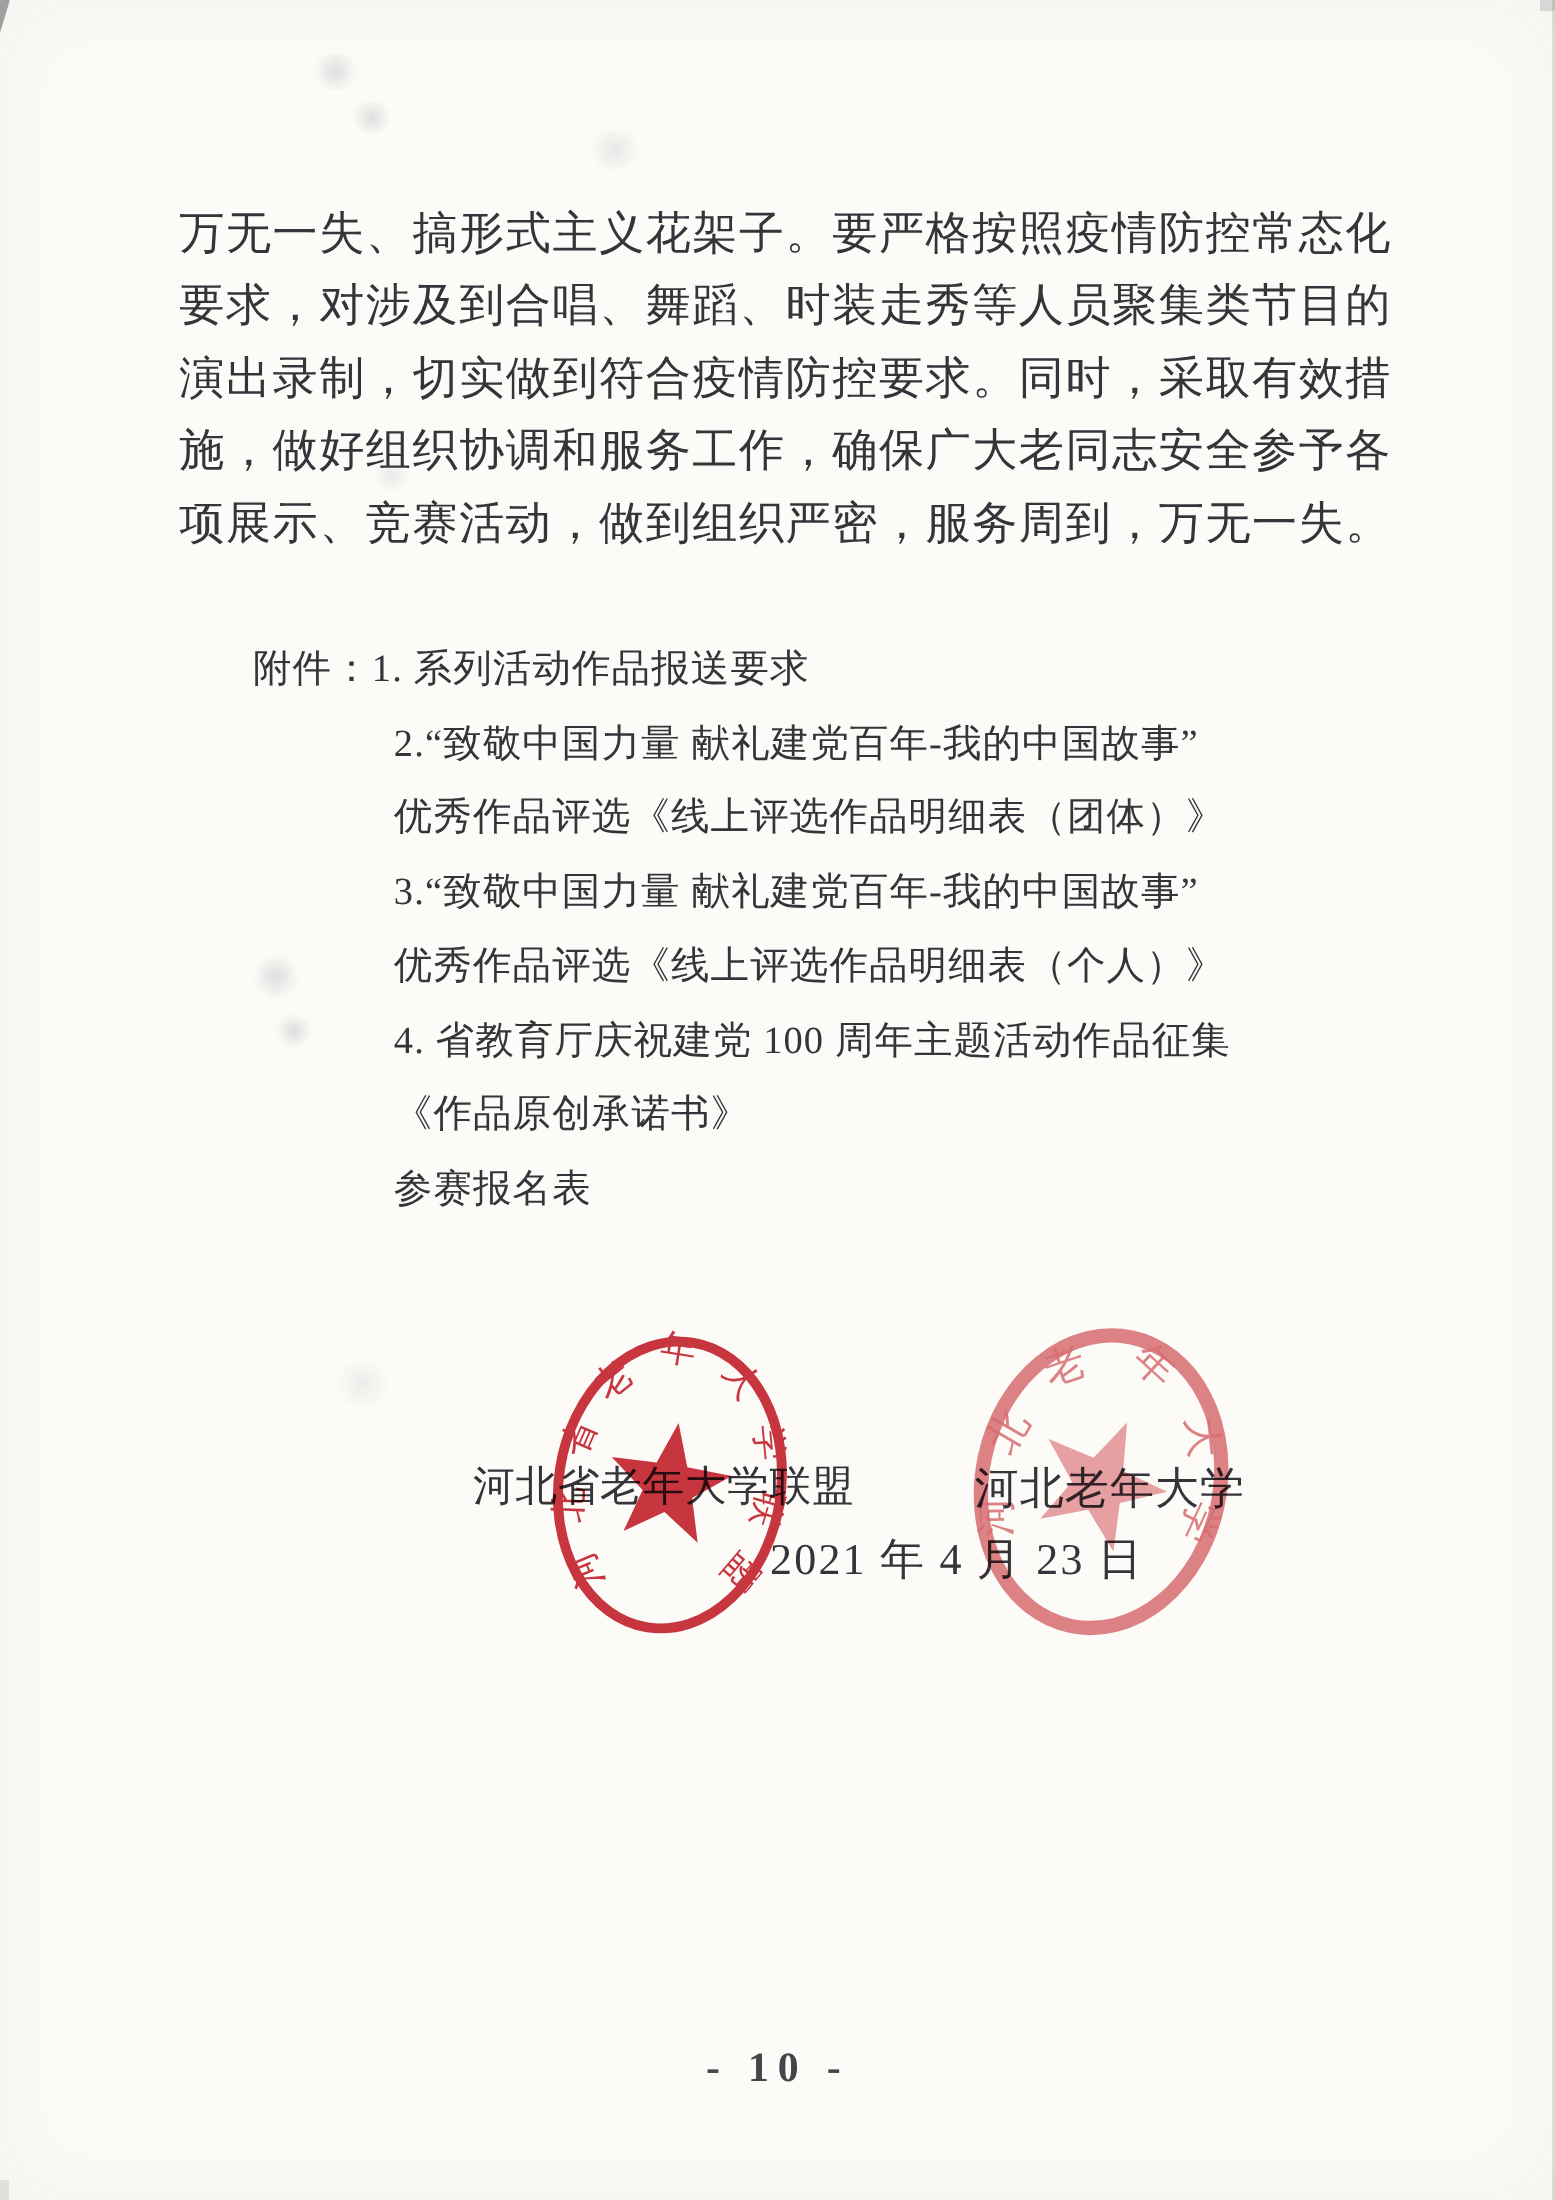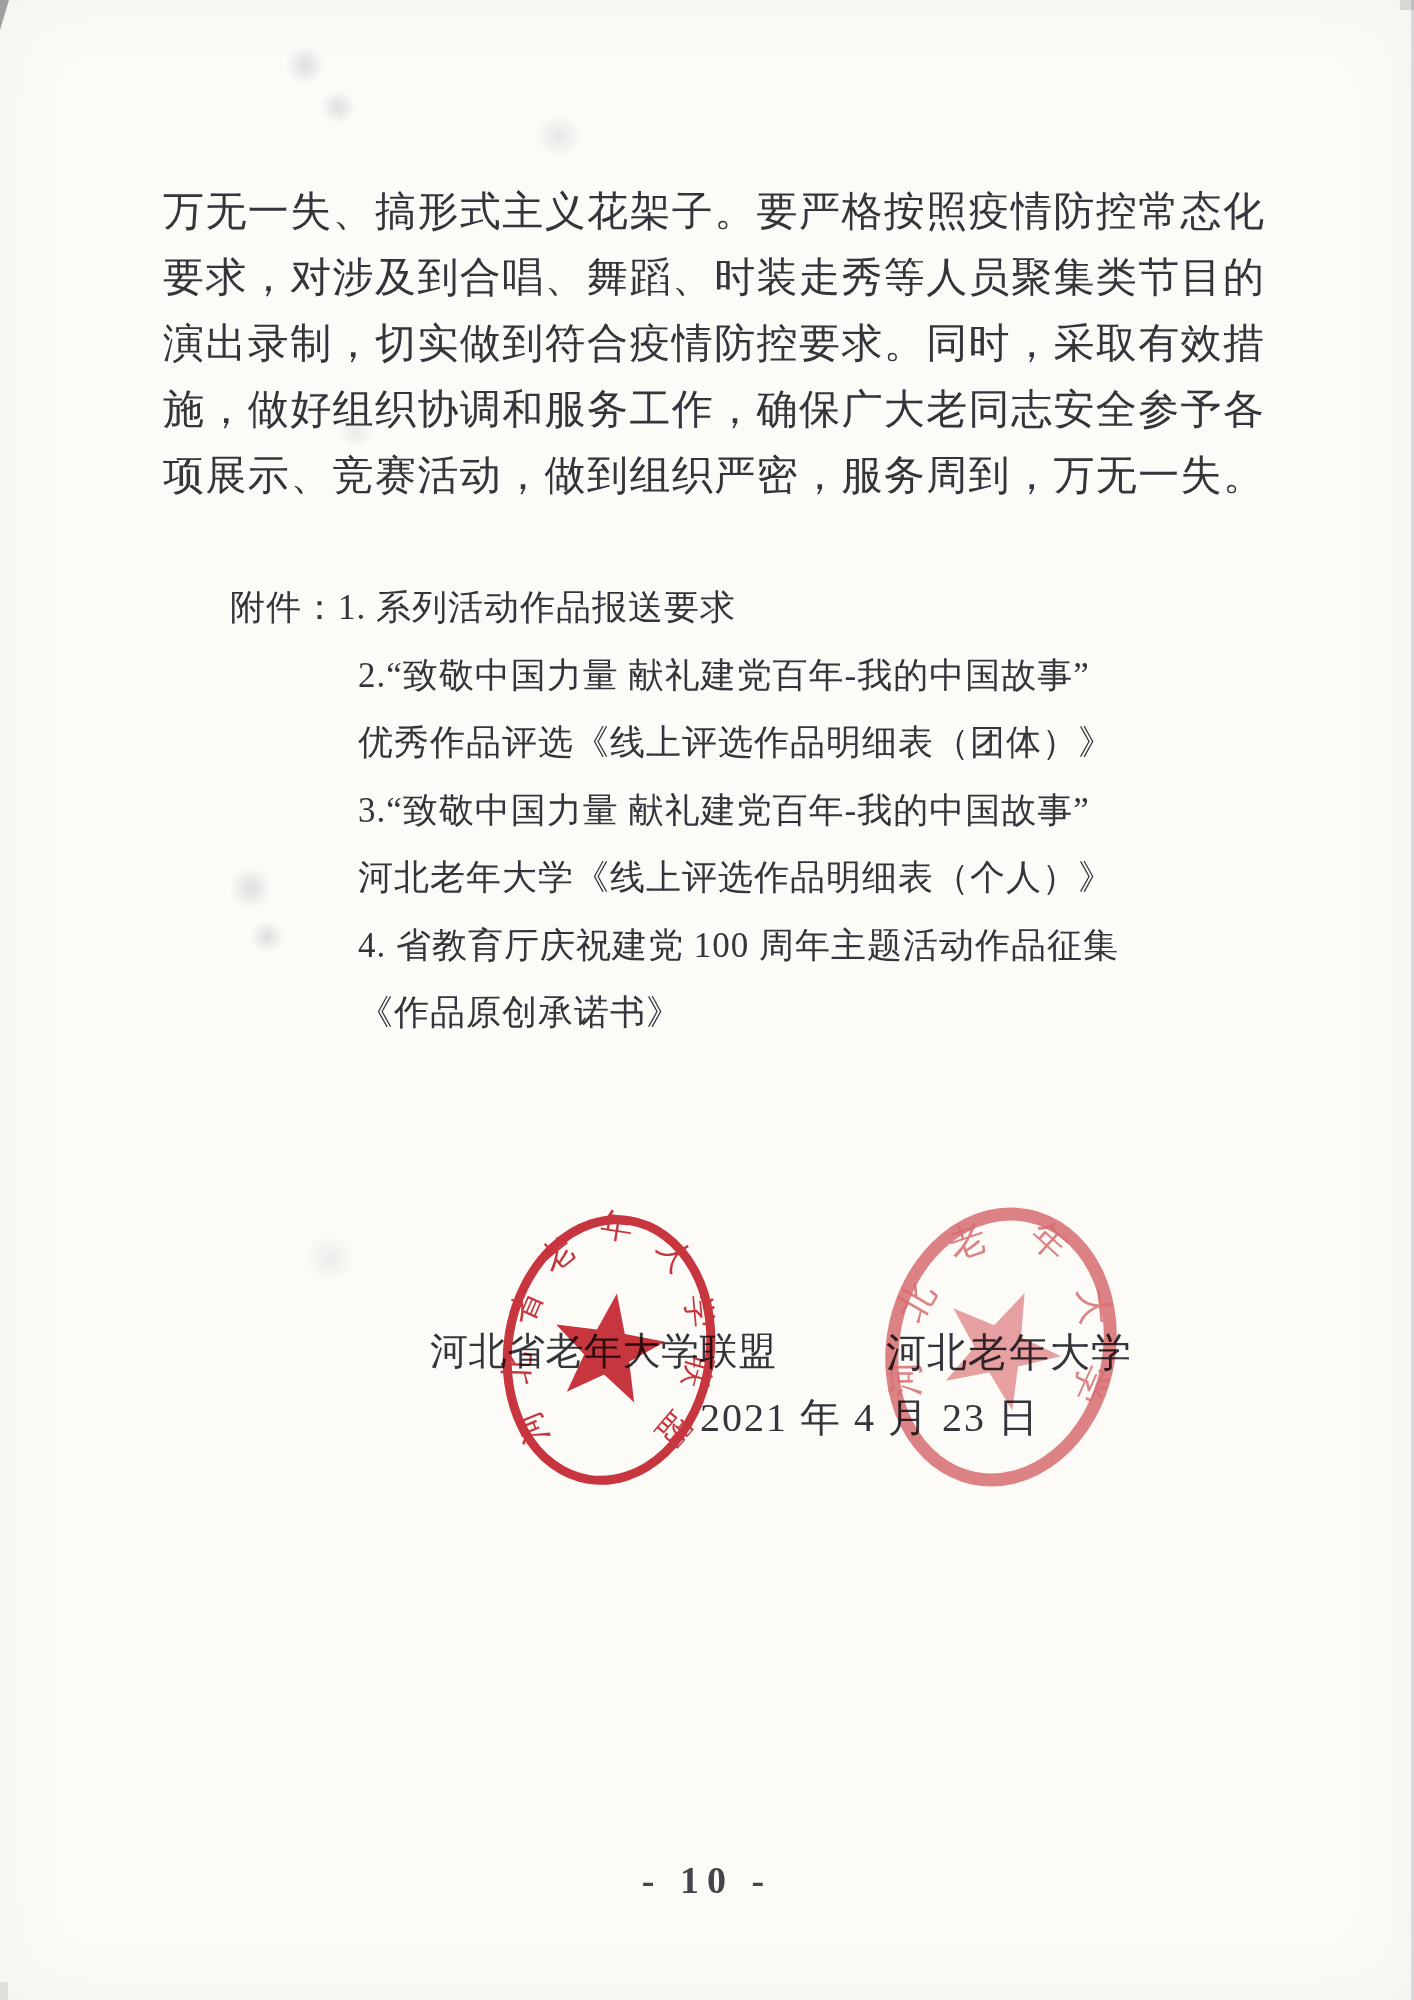--- a/index.html
+++ b/index.html
@@ -59,23 +59,24 @@
     <div class="bline">项展示、竞赛活动，做到组织严密，服务周到，万无一失。</div>
   </div>
 
   <div class="attach">
     <div class="arow first">
       <span class="alabel">附件：</span><span class="cont">1. 系列活动作品报送要求</span>
     </div>
     <div class="arow"><span class="cont">2.“致敬中国力量 献礼建党百年-我的中国故事”</span></div>
     <div class="arow"><span class="cont">优秀作品评选《线上评选作品明细表（团体）》</span></div>
     <div class="arow"><span class="cont">3.“致敬中国力量 献礼建党百年-我的中国故事”</span></div>
-    <div class="arow"><span class="cont">河北老年大学《线上评选作品明细表（个人）》</span></div>
+    <div class="arow"><span class="cont">优秀作品评选《线上评选作品明细表（个人）》</span></div>
     <div class="arow"><span class="cont">4. 省教育厅庆祝建党 100 周年主题活动作品征集</span></div>
     <div class="arow"><span class="cont">《作品原创承诺书》</span></div>
+    <div class="arow"><span class="cont">参赛报名表</span></div>
   </div>
 
   <div class="org-left">河北省老年大学联盟</div>
   <div class="org-right">河北老年大学</div>
   <div class="date-line">2021 年 4 月 23 日</div>
 
   <div class="seal seal-left">
     <svg viewBox="0 0 222 284" xmlns="http://www.w3.org/2000/svg">
       <ellipse cx="111" cy="142" rx="101" ry="131" fill="none" stroke="#c9303a" stroke-width="9"></ellipse>
       <path fill="#c9303a" d="M110,85 L124.1,123.6 L165.2,125.1 L132.8,150.4 L144.1,189.9 L110,167 L75.9,189.9 L87.2,150.4 L54.8,125.1 L95.9,123.6 Z"></path>

